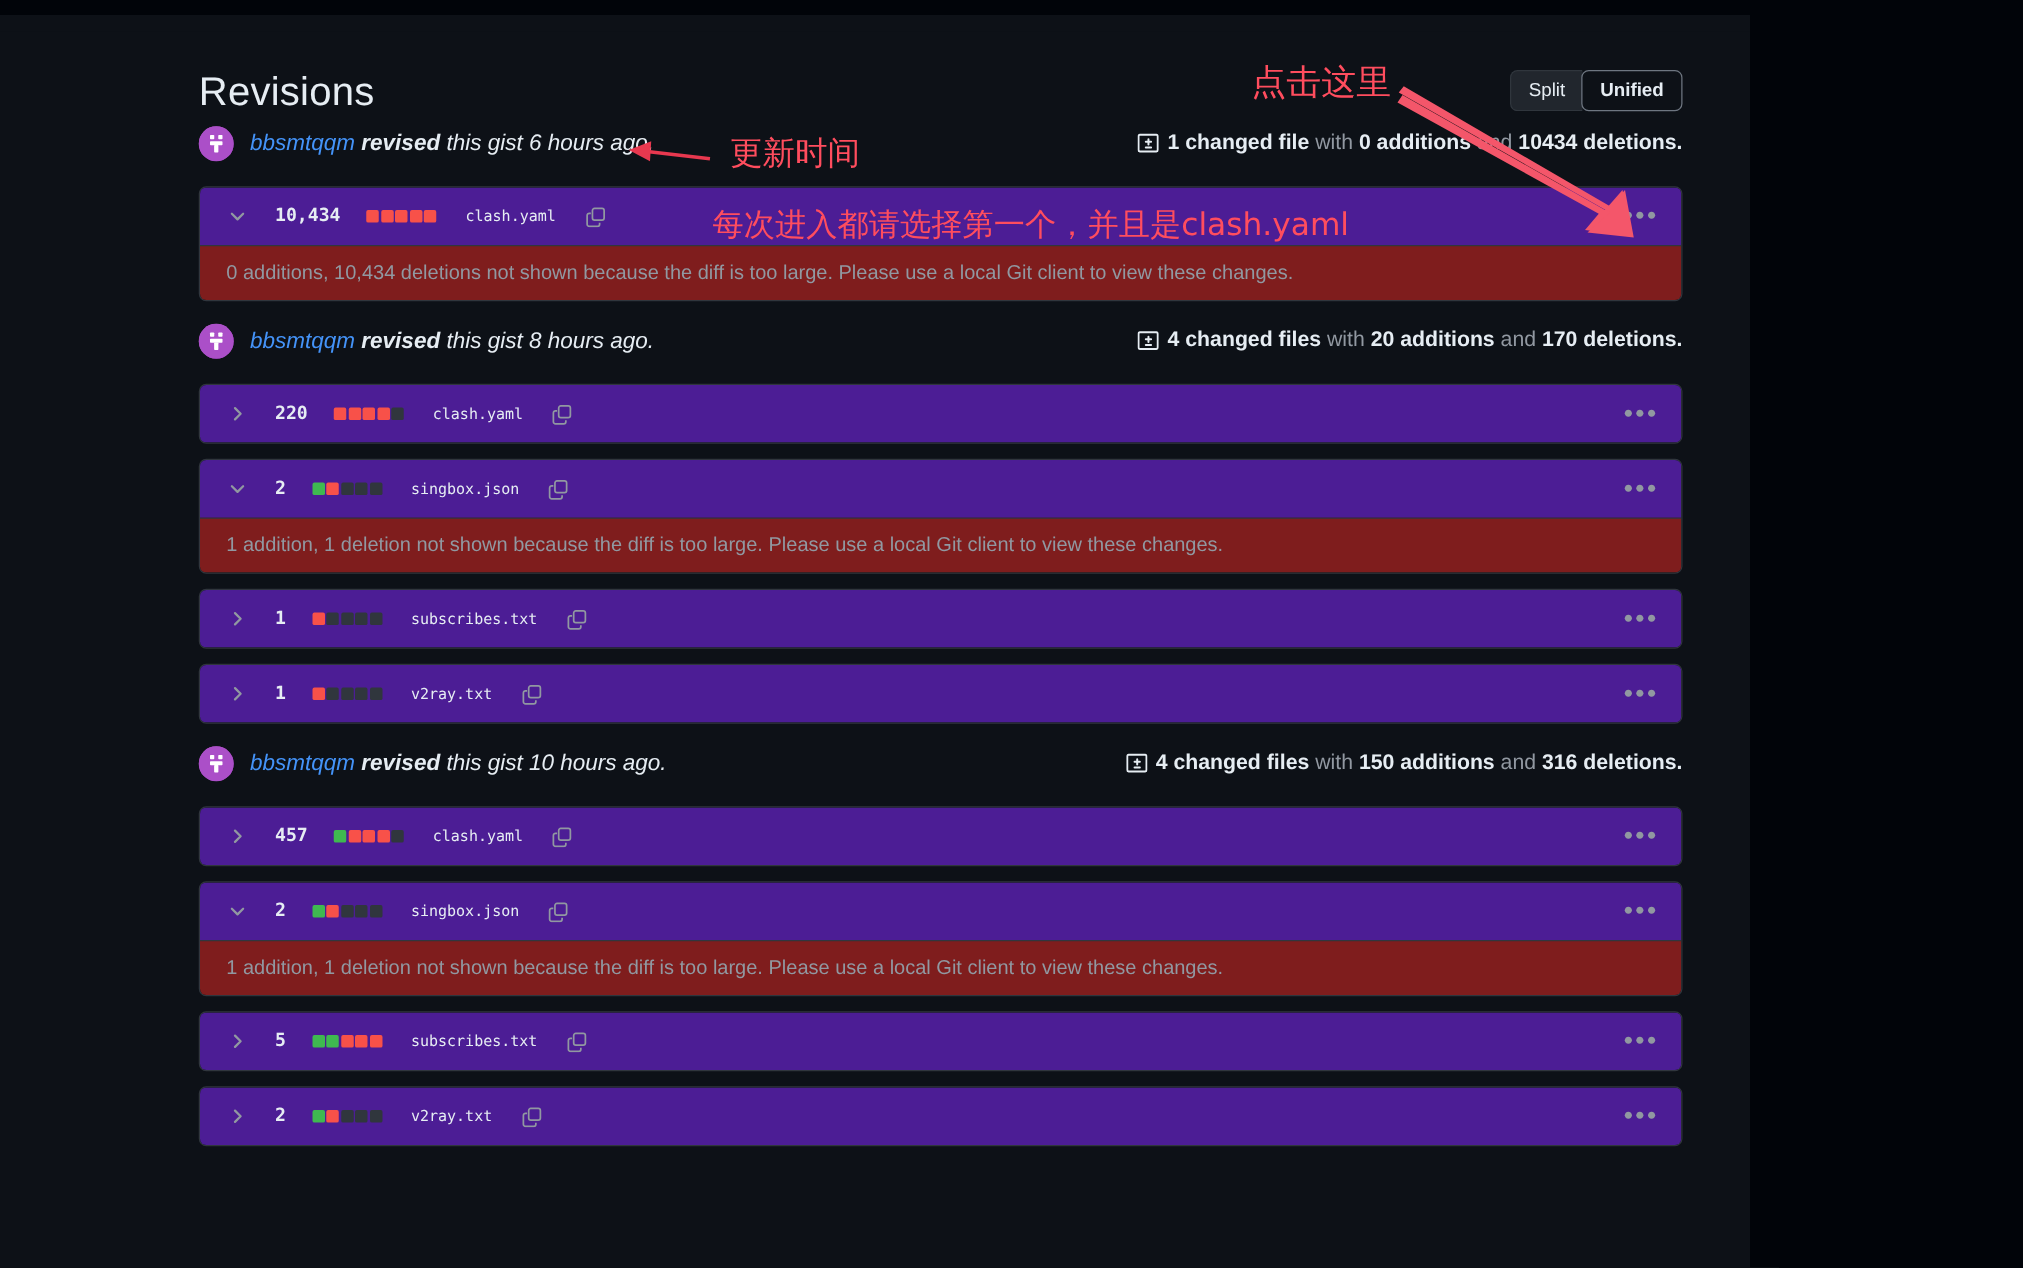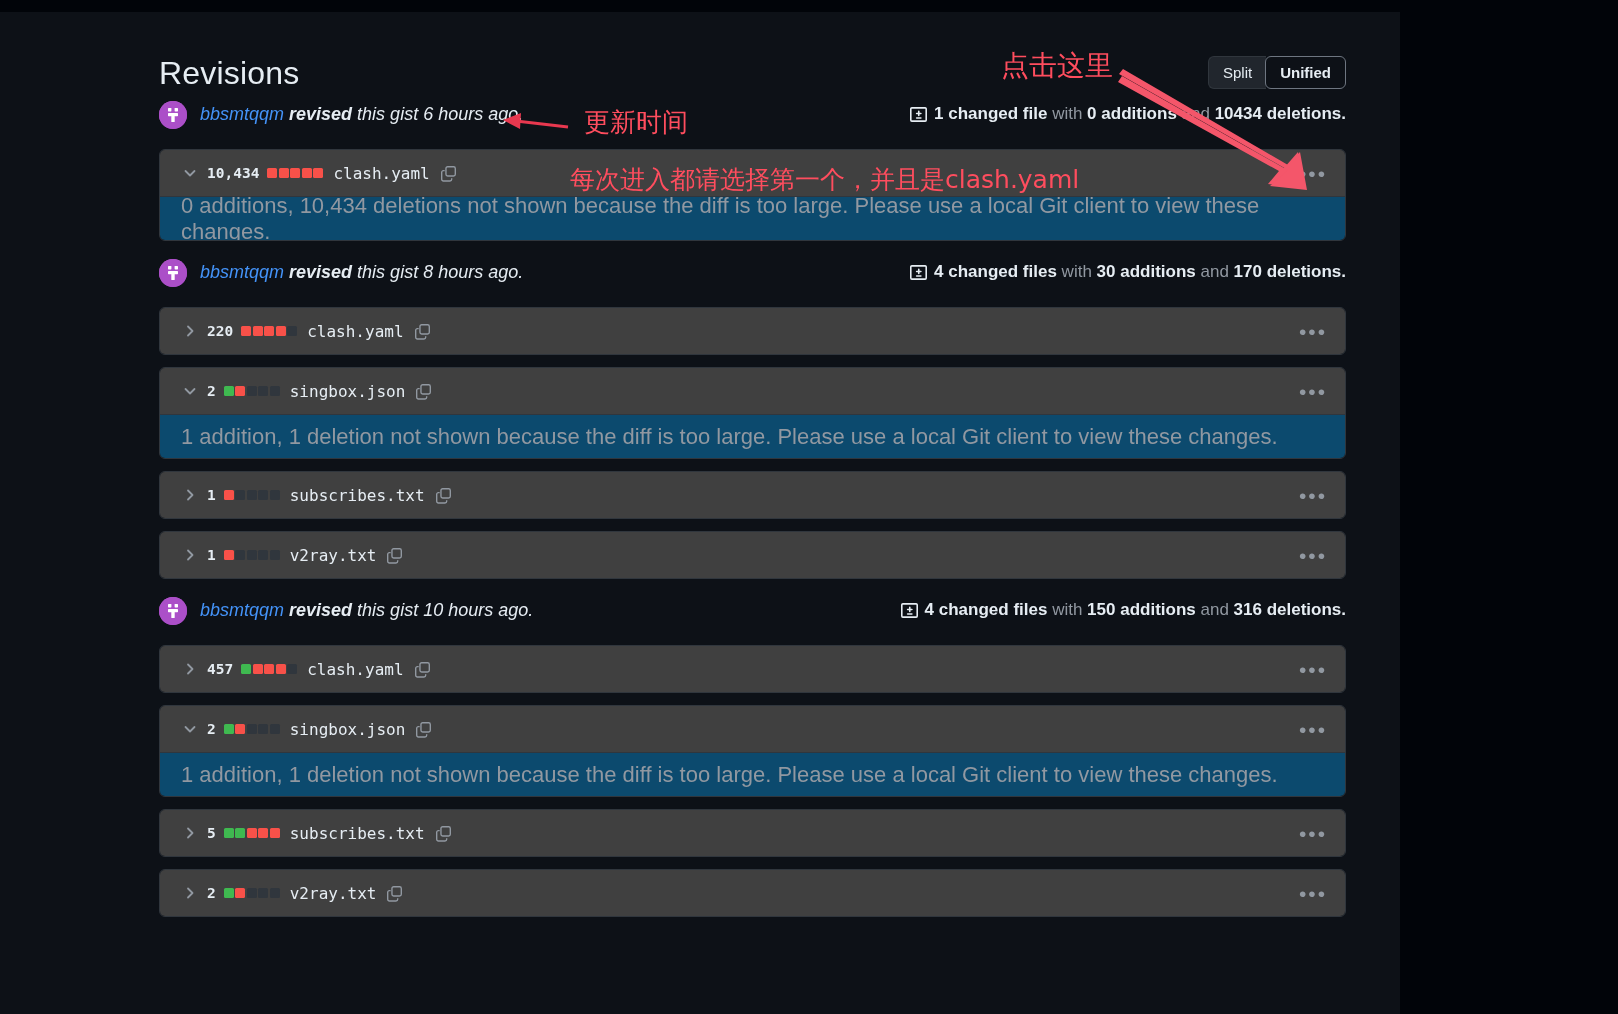--- a/index.html
+++ b/index.html
@@ -113,22 +113,23 @@
     margin: 8px 54px 12px 159px;
     border: 1px solid #30363d;
     border-radius: 6px;
     overflow: hidden;
     background: #0d1117;
   }
   .file-row {
     position: relative;
     display: flex; align-items: center;
     height: 46px;
-    background: #404040;
+    background: #4c1d95;
     padding-left: 21px;
+    gap: 13px;
   }
   .chev {
     width: 18px; height: 18px;
     color: #9198a1;
     display: inline-flex; align-items: center; justify-content: center;
     cursor: pointer;
     margin-right: 8px;
   }
   .linecount {
     font-family: "DejaVu Sans Mono", monospace;
@@ -137,21 +138,21 @@
     margin-right: 8px;
     font-weight: 700;
   }
   .blocks { display: flex; gap: 1.5px; margin-right: 10px; }
   .blk { width: 10px; height: 10px; border-radius: 1.5px; }
   .blk.add { background: #3fb950; }
   .blk.del { background: #f85149; }
   .blk.neu { background: #30363d; }
   .fname {
     font-family: "DejaVu Sans Mono", monospace;
-    font-size: 16px;
+    font-size: 12px;
     color: #e6edf3;
     margin-right: 10px;
     cursor: pointer;
   }
   .copy-icon {
     width: 17px; height: 17px;
     color: #9198a1;
     display: inline-flex; align-items: center;
     cursor: pointer;
   }
@@ -159,24 +160,24 @@
     position: absolute; right: 18px; top: 50%;
     transform: translateY(-50%);
     color: #9198a1;
     font-size: 21px;
     letter-spacing: 2px;
     line-height: 1;
     cursor: pointer;
     user-select: none;
   }
   .diff-msg {
-    background: #0c4a6e;
+    background: #7f1d1d;
     border-top: 1px solid #30363d;
     color: #9198a1;
-    font-size: 22px;
+    font-size: 16px;
     padding: 11px 21px;
     height: 44px;
     display: flex; align-items: center;
   }
 
   
   .anno {
     position: absolute;
     color: #ff4d5e;
     font-family: "DejaVu Sans", sans-serif;
@@ -265,21 +266,21 @@
                 <rect x="12.3" y="15" width="3.4" height="6" rx="0.6" fill="#fff"></rect>
               </svg>
             </span>
             <div class="rev-meta"><span class="user">bbsmtqqm</span> <span class="bold">revised</span><span> this gist </span><span>8 hours ago.</span></div>
             <div class="rev-stat">
               <span class="diffstat-icon">
                 <svg viewBox="0 0 16 16" width="17" height="17" fill="currentColor">
                   <path d="M1.75 1h12.5c.966 0 1.75.784 1.75 1.75v10.5A1.75 1.75 0 0 1 14.25 15H1.75A1.75 1.75 0 0 1 0 13.25V2.75C0 1.784.784 1 1.75 1ZM1.5 2.75v10.5c0 .138.112.25.25.25h12.5a.25.25 0 0 0 .25-.25V2.75a.25.25 0 0 0-.25-.25H1.75a.25.25 0 0 0-.25.25Zm6.75 1.5a.75.75 0 0 1 .75.75v1.25h1.25a.75.75 0 0 1 0 1.5H9v1.25a.75.75 0 0 1-1.5 0V7.75H6.25a.75.75 0 0 1 0-1.5H7.5V5a.75.75 0 0 1 .75-.75ZM5.5 11.25a.75.75 0 0 1 .75-.75h4a.75.75 0 0 1 0 1.5h-4a.75.75 0 0 1-.75-.75Z"></path>
                 </svg>
               </span>
-              <span><span class="bold">4 changed files</span><span class="dim"> with </span><span class="bold">30 additions</span><span class="dim"> and </span><span class="bold">170 deletions.</span></span>
+              <span><span class="bold">4 changed files</span><span class="dim"> with </span><span class="bold">20 additions</span><span class="dim"> and </span><span class="bold">170 deletions.</span></span>
             </div>
           </div>
           <div class="file-card">
             <div class="file-row">
               <span class="chev">
                 <svg viewBox="0 0 16 16" width="16" height="16" fill="none" stroke="currentColor" stroke-width="1.8" stroke-linecap="round" stroke-linejoin="round">
                   <polyline points="6,3.5 10.5,8 6,12.5"></polyline>
                 </svg>
               </span>
               <span class="linecount">220</span>

